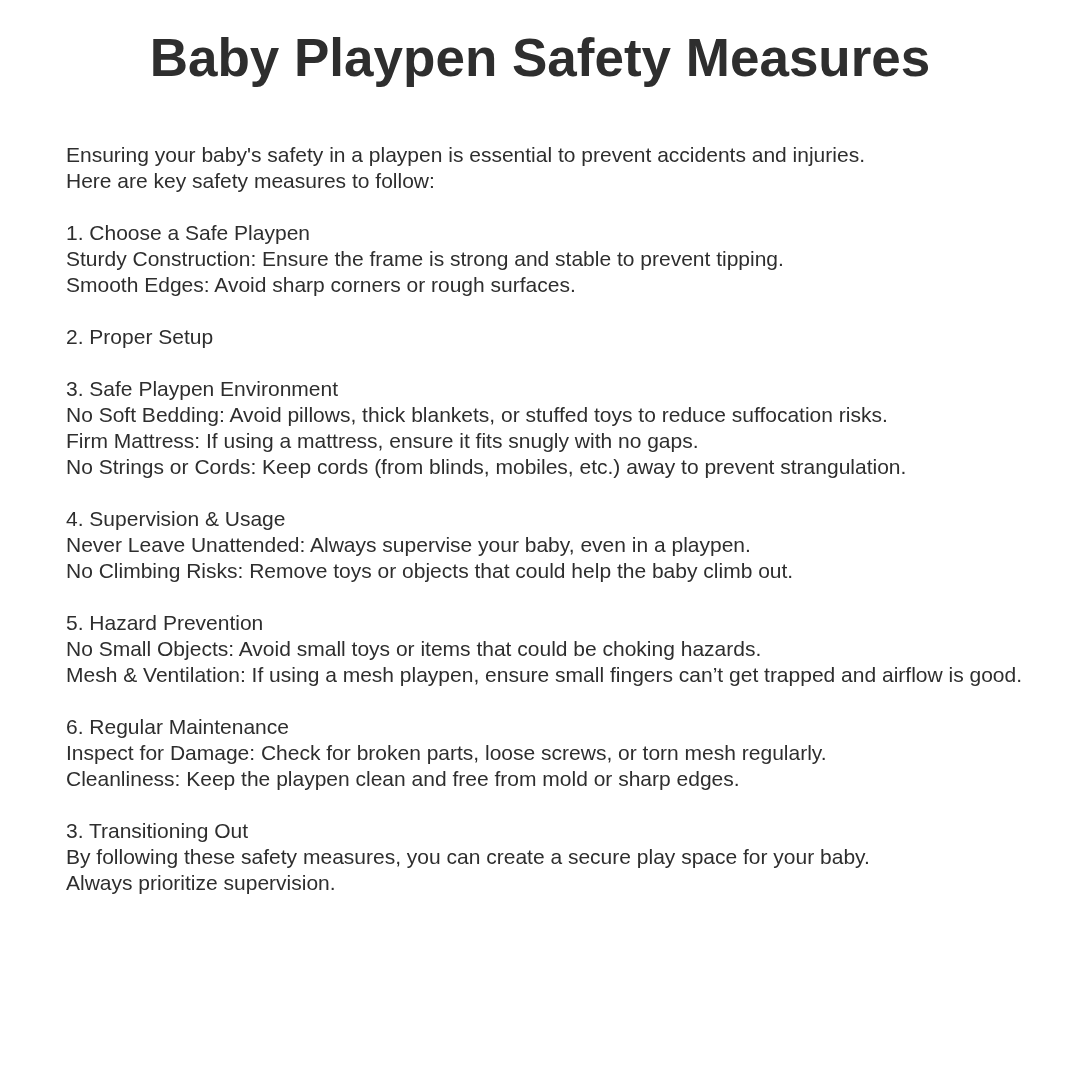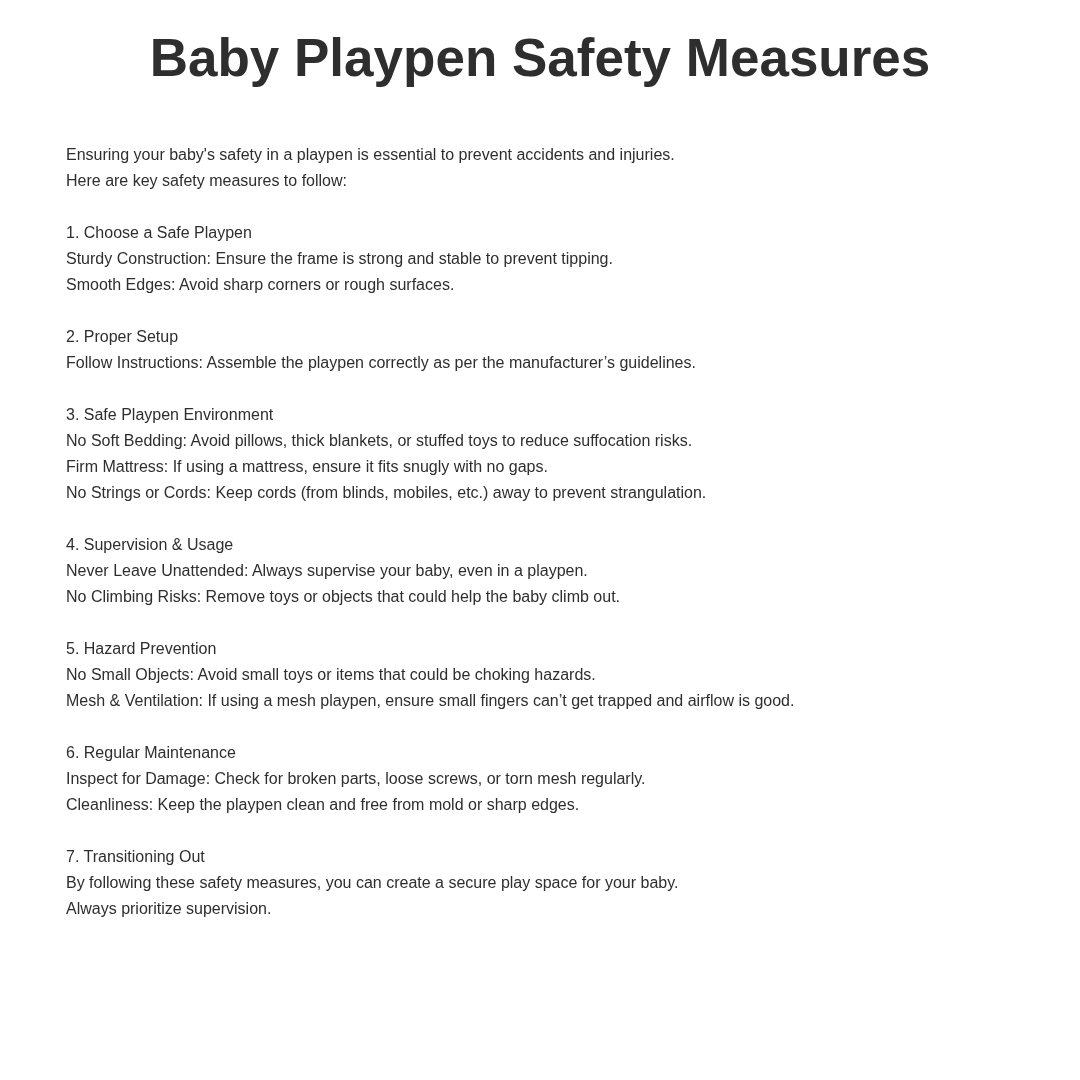--- a/index.html
+++ b/index.html
@@ -24,21 +24,21 @@
     margin: 26px 0 0 0;
     font-size: 53px;
     line-height: 64px;
     font-weight: 700;
     text-align: center;
     letter-spacing: 0px;
     white-space: nowrap;
   }
   .content {
     margin: 52px 66px 0 66px;
-    font-size: 16px;
+    font-size: 21px;
     line-height: 26px;
   }
   .block {
     margin: 0 0 26px 0;
   }
   .block:last-child {
     margin-bottom: 0;
   }
   .line {
     height: 26px;
@@ -57,21 +57,20 @@
         <div class="line">Here are key safety measures to follow:</div>
       </div>
     <div>
         <div class="block">
           <div class="line">1. Choose a Safe Playpen</div>
           <div class="line">Sturdy Construction: Ensure the frame is strong and stable to prevent tipping.</div>
           <div class="line">Smooth Edges: Avoid sharp corners or rough surfaces.</div>
         </div>
         <div class="block">
           <div class="line">2. Proper Setup</div>
-          <div class="line">Follow Instructions: Assemble the playpen correctly as per the manufacturer’s guidelines.</div>
         </div>
         <div class="block">
           <div class="line">3. Safe Playpen Environment</div>
           <div class="line">No Soft Bedding: Avoid pillows, thick blankets, or stuffed toys to reduce suffocation risks.</div>
           <div class="line">Firm Mattress: If using a mattress, ensure it fits snugly with no gaps.</div>
           <div class="line">No Strings or Cords: Keep cords (from blinds, mobiles, etc.) away to prevent strangulation.</div>
         </div>
         <div class="block">
           <div class="line">4. Supervision &amp; Usage</div>
           <div class="line">Never Leave Unattended: Always supervise your baby, even in a playpen.</div>
@@ -81,21 +80,21 @@
           <div class="line">5. Hazard Prevention</div>
           <div class="line">No Small Objects: Avoid small toys or items that could be choking hazards.</div>
           <div class="line">Mesh &amp; Ventilation: If using a mesh playpen, ensure small fingers can’t get trapped and airflow is good.</div>
         </div>
         <div class="block">
           <div class="line">6. Regular Maintenance</div>
           <div class="line">Inspect for Damage: Check for broken parts, loose screws, or torn mesh regularly.</div>
           <div class="line">Cleanliness: Keep the playpen clean and free from mold or sharp edges.</div>
         </div>
         <div class="block">
-          <div class="line">7. Transitioning Out</div>
+          <div class="line">3. Transitioning Out</div>
         </div>
       </div>
     <div class="block">
         <div class="line">By following these safety measures, you can create a secure play space for your baby.</div>
         <div class="line">Always prioritize supervision.</div>
       </div>
   </div>
 </div>
 
 </body></html>

